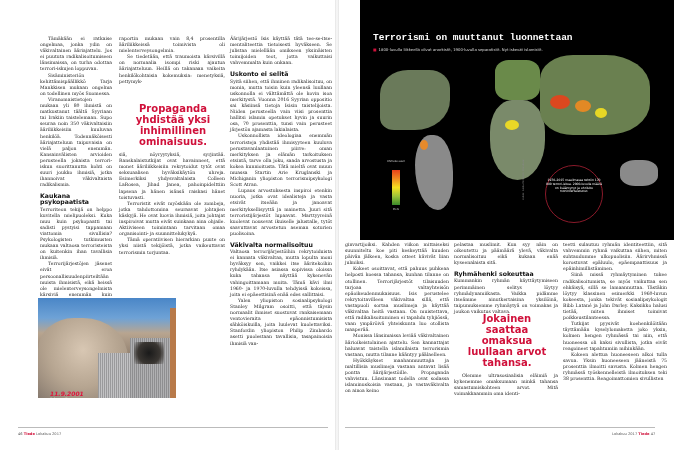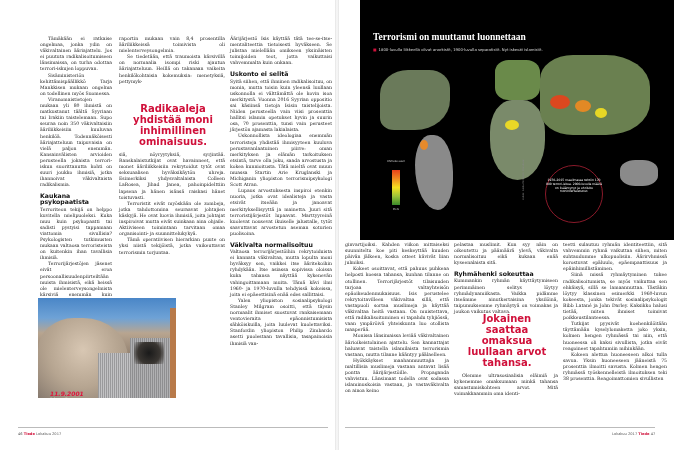--- a/index.html
+++ b/index.html
@@ -17,21 +17,21 @@
   .photo .smoke { position:absolute; left:0; top:20px; width:90px; height:80px; background:radial-gradient(ellipse at 50% 40%,#d8c7b3 0%,#b6a591 55%,rgba(150,135,120,0.6) 100%); border-radius:40% 50% 0 0; }
   .photo .tower1 { position:absolute; left:92px; top:40px; width:40px; height:60px; background:repeating-linear-gradient(90deg,#8e8e90 0 1px,#b0b0b2 1px 2px); }
   .photo .tower1::before { content:""; position:absolute; left:4px; top:4px; width:30px; height:22px; background:radial-gradient(circle,#1a1a1a 0%,#3a3632 60%,transparent 100%); }
   .photo .tower2 { position:absolute; left:60px; top:55px; width:34px; height:45px; background:repeating-linear-gradient(90deg,#9a9a9c 0 1px,#c2c2c4 1px 2px); }
   .photo .bldg { position:absolute; left:132px; top:10px; width:6px; height:90px; background:#b87a4a; }
   .photo-cap { position:absolute; left:50px; top:390px; font-family:"DejaVu Sans", sans-serif; }
   .footer { position:absolute; font-family:"DejaVu Sans", sans-serif; font-size:3.6px; color:#555; }
   .footer .brand { color:#d0103a; font-weight:bold; }
   .hr { position:absolute; height:1px; background:#bbb; }
   .map { position:absolute; left:360px; top:0; width:314px; height:240px; background:#000; overflow:hidden; }
-  .map h1 { position:absolute; left:13px; top:32px; font-family:Liberation Serif, serif; font-size:9.5px; color:#fff; font-weight:bold; }
+  .map h1 { position:absolute; left:13px; top:32px; font-family:Liberation Mono, monospace; font-size:9.5px; color:#fff; font-weight:bold; }
   .map .sub { position:absolute; left:13px; top:47px; font-family:"DejaVu Sans", sans-serif; font-size:3.8px; color:#ddd; }
   .map .sub .dot { color:#d0103a; margin-right:2px; }
   .land { position:absolute; background:#8a8a8a; }
   .legend-bar { position:absolute; left:392px; top:170px; width:8px; height:35px; background:linear-gradient(180deg,#e8401a 0%,#f08a20 25%,#f5e020 50%,#9bc23a 75%,#3a8a2a 100%); }
   .legend-lbl { position:absolute; font-family:"DejaVu Sans", sans-serif; font-size:2.6px; color:#ddd; text-align:center; }
   .circle { position:absolute; left:545px; top:165px; width:58px; height:58px; border:1px solid #8a1a2a; border-radius:50%; font-family:"DejaVu Sans", sans-serif; font-size:3px; color:#fff; text-align:center; padding-top:13px; line-height:3.8px; }
   .vlabel { position:absolute; left:522px; top:200px; font-family:"DejaVu Sans", sans-serif; font-size:2.4px; color:#888; transform:rotate(-90deg); transform-origin:left top; }
   .hot { position:absolute; border-radius:50%; }
 </style>
 </head>
@@ -58,21 +58,21 @@
 </div>
 <div class="photo-cap" style="top:390px; left:50px;">
   <div style="color:#e0143c; font-weight:bold; font-size:6px; font-style:italic;">11.9.2001</div>
   <div style="color:#fff; font-size:3.2px; width:28px; line-height:4px;">Koko maailma havahtuu islamistiseen terroriin.</div>
 </div>
 
 <div class="col" style="left:119px; top:36px; width:106px;">
   <p class="noind">raportin mukaan vain 8,4 prosentilla ääriliikkeissä toimivista oli mielenterveysongelmia.</p>
   <p>Se tiedetään, että traumoista kärsivillä on normaalia isompi riski ajautua ääriajatteluun. Heillä on takanaan vaikeita henkilökohtaisia kokemuksia: menetyksiä, pettymyk-</p>
 </div>
-<div class="pull" style="left:128px; top:103px; width:90px; font-size:10px; line-height:11px;">Radikaaleja yhdistää moni inhimillinen ominaisuus.</div>
+<div class="pull" style="left:128px; top:103px; width:90px; font-size:10px; line-height:11px;">Propaganda yhdistää yksi inhimillinen ominaisuus.</div>
 <div class="col" style="left:119px; top:152px; width:106px;">
   <p class="noind">siä, nöyryytyksiä, syrjintää. Ranskalaistutkijat ovat havainneet, että monet ääriliikkeisiin rekrytoidut tytöt ovat seksuaalisen hyväksikäytön uhreja. Esimerkiksi yhdysvaltalaista Colleen LaRosea, Jihad Janea, pahoinpidelttiin lapsena ja hänen isänsä raiskasi hänet toistuvasti.</p>
   <p>Terroristit eivät myöskään ole zombeja, jotka tahdottomina seuraavat johtajien käskyjä. He ovat luovia ihmisiä, joita johtajat inspiroivat mutta eivät suinkaan aina ohjaile. Aktiiviseen toimintaan tarvitaan omaa organisointi- ja suunnittelukykyä.</p>
   <p>Tämä operatiivisen hierarkian puute on yksi niistä tekijöistä, jotka vaikeuttavat terrorismin torjuntaa.</p>
 </div>
 
 <div class="col" style="left:230px; top:36px; width:102px;">
   <p class="noind">Äärijärjestö Isis käyttää tätä tee-se-itse-mentaliteettia tietoisesti hyväkseen. Se julistaa mielellään omikseen yksinäisten toimijoiden teot, jotta vaikuttaisi vahvemmalta kuin onkaan.</p>
   <h3>Uskonto ei selitä</h3>
   <p class="noind">Syitä siihen, että ihminen radikalisoituu, on monia, mutta toisin kuin yleensä luullaan uskonnolla ei välttämättä ole kovin isoa merkitystä. Vuonna 2016 Syyrian oppositio sai käsiinsä tietoja Isisin taistelijoista. Niiden perusteella vain viisi prosenttia hallitsi islamin opetukset hyvin ja suurin osa, 70 prosenttia, tunsi vain perusteet järjestön ajamasta lakialaista.</p>

